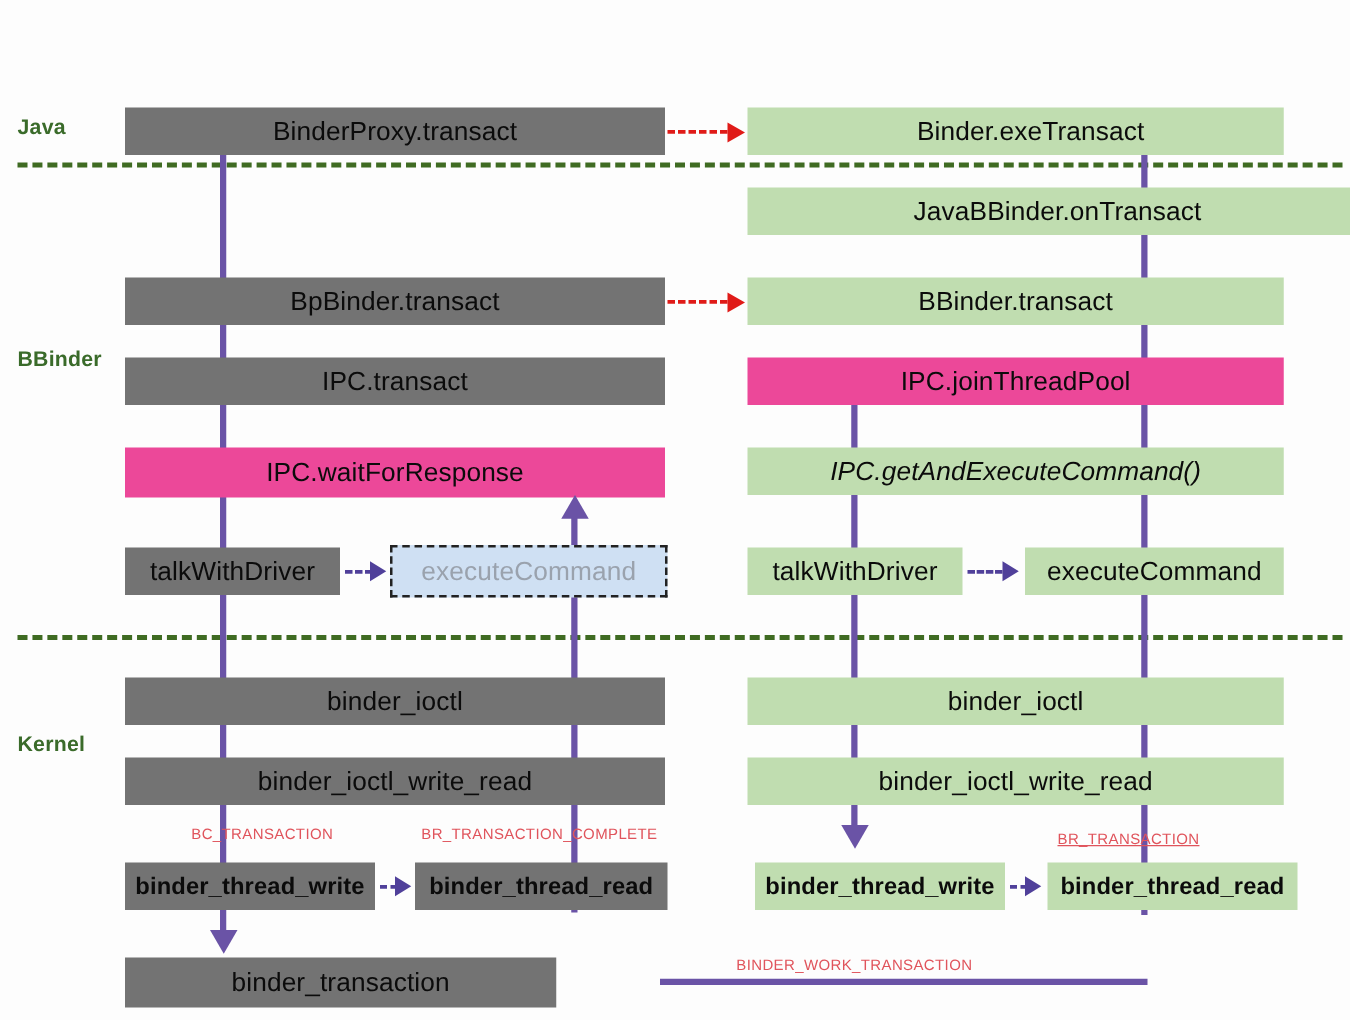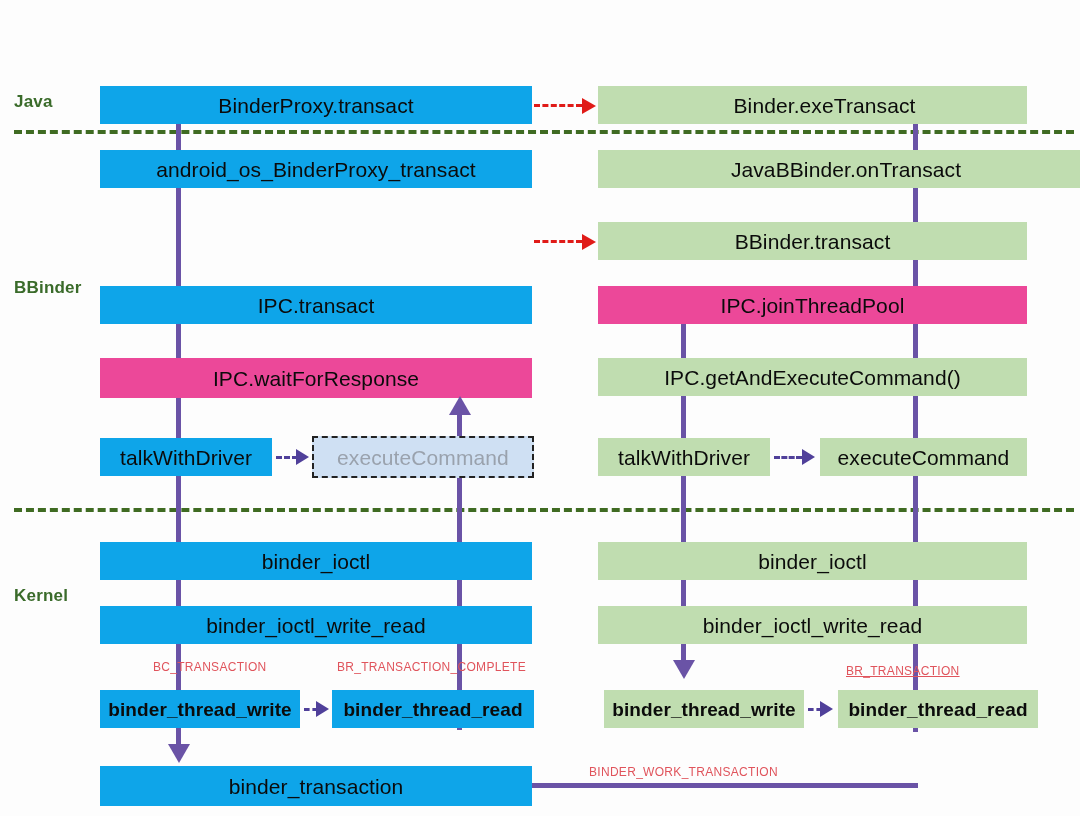--- a/index.html
+++ b/index.html
@@ -39,21 +39,21 @@
     display:flex;
     align-items:center;
     justify-content:center;
     font-size:21px;
     color:#0b0b0b;
     white-space:nowrap;
     line-height:1;
     letter-spacing:.1px;
     z-index:5;
   }
-  .box.blue   { background:#0ea5e9; }
+  .box.blue   { background:#737373; }
   .box.green  { background:#c0ddb0; }
   .box.red    { background:#ec4899; }
   .box.ghost  {
     background:#cfe0f3;
     border:2px dashed #222;
     color:#9aa2ad;
   }
   .box.small  { font-size:19px; font-weight:bold; }
 
   
@@ -147,50 +147,50 @@
   <div class="vline" style="left:681px; top:322px; height:316px;"></div>
   <div class="arrow-down" style="left:673px; top:660px;"></div>
   <div class="vline" style="left:681px; top:640px; height:24px;"></div>
 
   <div class="vline" style="left:913px; top:123px; height:609px;"></div>
 
   <div class="hline" style="left:528px; top:783px; width:390px;"></div>
 
   <div class="box blue" style="left:100px; top:86px; width:432px; height:38px;">BinderProxy.transact</div>
 
-  <div class="box blue" style="left:100px; top:150px; width:432px; height:38px;">android_os_BinderProxy_transact</div>
-
+
+  <div class="box blue" style="left:100px; top:222px; width:432px; height:38px;">BpBinder.transact</div>
 
   <div class="box blue" style="left:100px; top:286px; width:432px; height:38px;">IPC.transact</div>
 
   <div class="box red" style="left:100px; top:358px; width:432px; height:40px;">IPC.waitForResponse</div>
 
   <div class="box blue" style="left:100px; top:438px; width:172px; height:38px;">talkWithDriver</div>
 
   <div class="box ghost" style="left:312px; top:436px; width:222px; height:42px;">executeCommand</div>
 
   <div class="box blue" style="left:100px; top:542px; width:432px; height:38px;">binder_ioctl</div>
 
   <div class="box blue" style="left:100px; top:606px; width:432px; height:38px;">binder_ioctl_write_read</div>
 
   <div class="box blue small" style="left:100px; top:690px; width:200px; height:38px;">binder_thread_write</div>
 
   <div class="box blue small" style="left:332px; top:690px; width:202px; height:38px;">binder_thread_read</div>
 
-  <div class="box blue" style="left:100px; top:766px; width:432px; height:40px;">binder_transaction</div>
+  <div class="box blue" style="left:100px; top:766px; width:345px; height:40px;">binder_transaction</div>
 
   <div class="box green" style="left:598px; top:86px; width:429px; height:38px;padding-left:24px;">Binder.exeTransact</div>
 
   <div class="box green" style="left:598px; top:150px; width:496px; height:38px;">JavaBBinder.onTransact</div>
 
   <div class="box green" style="left:598px; top:222px; width:429px; height:38px;">BBinder.transact</div>
 
   <div class="box red" style="left:598px; top:286px; width:429px; height:38px;">IPC.joinThreadPool</div>
 
-  <div class="box green" style="left:598px; top:358px; width:429px; height:38px;">IPC.getAndExecuteCommand()</div>
+  <div class="box green" style="left:598px; top:358px; width:429px; height:38px;font-style:italic;">IPC.getAndExecuteCommand()</div>
 
   <div class="box green" style="left:598px; top:438px; width:172px; height:38px;">talkWithDriver</div>
 
   <div class="box green" style="left:820px; top:438px; width:207px; height:38px;">executeCommand</div>
 
   <div class="box green" style="left:598px; top:542px; width:429px; height:38px;">binder_ioctl</div>
 
   <div class="box green" style="left:598px; top:606px; width:429px; height:38px;">binder_ioctl_write_read</div>
 
   <div class="box green small" style="left:604px; top:690px; width:200px; height:38px;">binder_thread_write</div>

